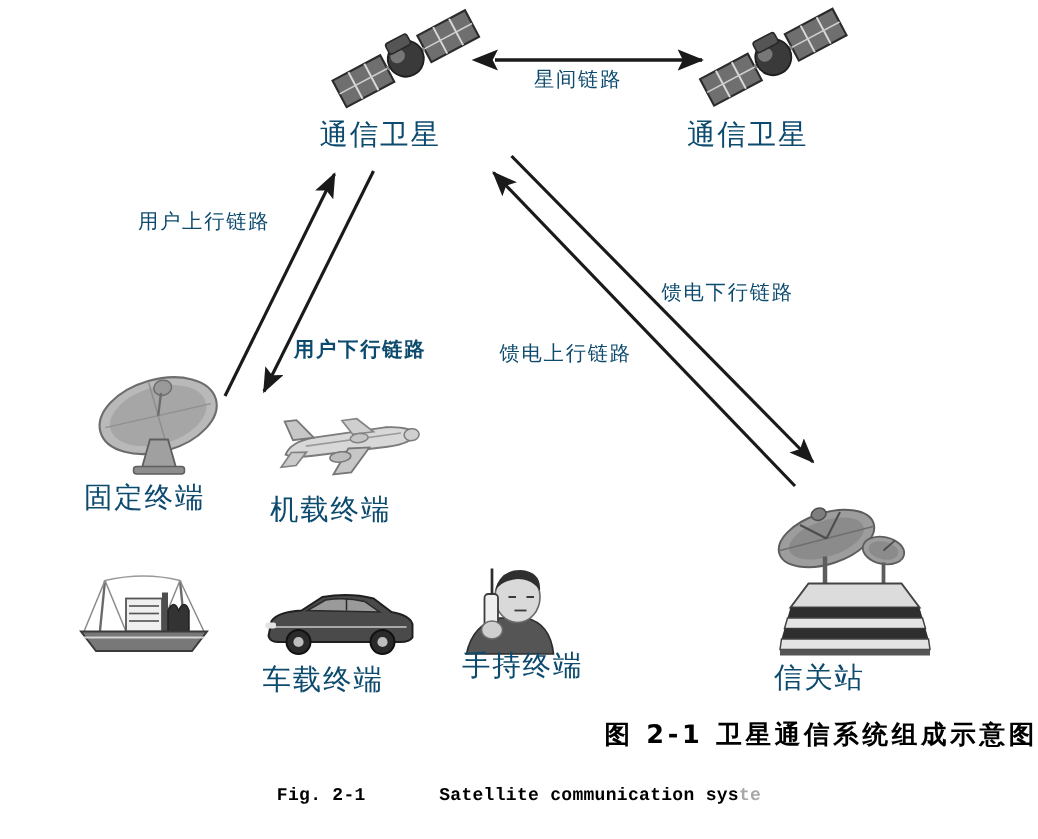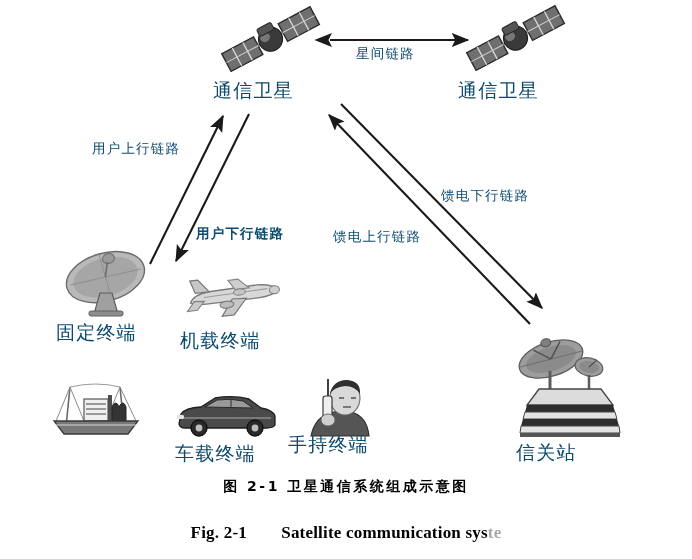--- a/index.html
+++ b/index.html
@@ -45,29 +45,30 @@
   
   .caption {
     position: absolute;
     left: 0;
     width: 692px;
     text-align: center;
     color: #000;
   }
   #caption-cn {
     top: 478px;
-    font-size: 14px;
+    font-size: 17px;
     letter-spacing: 2.5px;
     font-weight: 600;
     font-family: "DejaVu Sans", "Liberation Sans", sans-serif;
+    text-align: right;
   }
   #caption-en {
     top: 523px;
-    font-size: 17px;
-    font-family: Liberation Serif, serif;
+    font-size: 12px;
+    font-family: Liberation Mono, monospace;
     font-weight: 600;
     letter-spacing: 0.2px;
   }
   #caption-en .faded {
     color: #a8a8a8;
   }
   .cap-num { margin: 0 6px; }
 </style>
 </head>
 <body>
@@ -268,21 +269,21 @@
       <line x1="48" y1="20" x2="53" y2="20" stroke="#3a3a3a" stroke-width="1.3"></line>
       <line x1="40" y1="29" x2="48" y2="29" stroke="#3a3a3a" stroke-width="1.2"></line>
 
       <rect x="20" y="18" width="9" height="24" rx="2.5" fill="#efefef" stroke="#3c3c3c" stroke-width="1.2"></rect>
 
       <line x1="25" y1="18" x2="25" y2="1" stroke="#2c2c2c" stroke-width="1.8"></line>
 
       <ellipse cx="25" cy="42" rx="7" ry="6" fill="#cfcfcf" stroke="#6a6a6a" stroke-width="1"></ellipse>
     </svg>
   </div>
-  <div class="lbl node-label" style="left:288px;top:434px;width:90px;">手持终端</div>
+  <div class="lbl node-label" style="left:308px;top:434px;width:90px;">手持终端</div>
 
   <div class="icon-box" style="left:503px;top:333px;width:122px;height:108px;">
     <svg width="122" height="108" viewBox="0 0 122 108">
 
       <g transform="rotate(-18 48 26)">
         <ellipse cx="48" cy="26" rx="33" ry="17" fill="#9d9d9d" stroke="#5d5d5d" stroke-width="1.3"></ellipse>
         <ellipse cx="48" cy="26" rx="26" ry="12" fill="#8b8b8b"></ellipse>
         <line x1="16" y1="24" x2="80" y2="28" stroke="#6f6f6f" stroke-width="1"></line>
         <line x1="62" y1="12" x2="48" y2="26" stroke="#4d4d4d" stroke-width="1.4"></line>
         <line x1="34" y1="12" x2="48" y2="26" stroke="#4d4d4d" stroke-width="1.4"></line>

